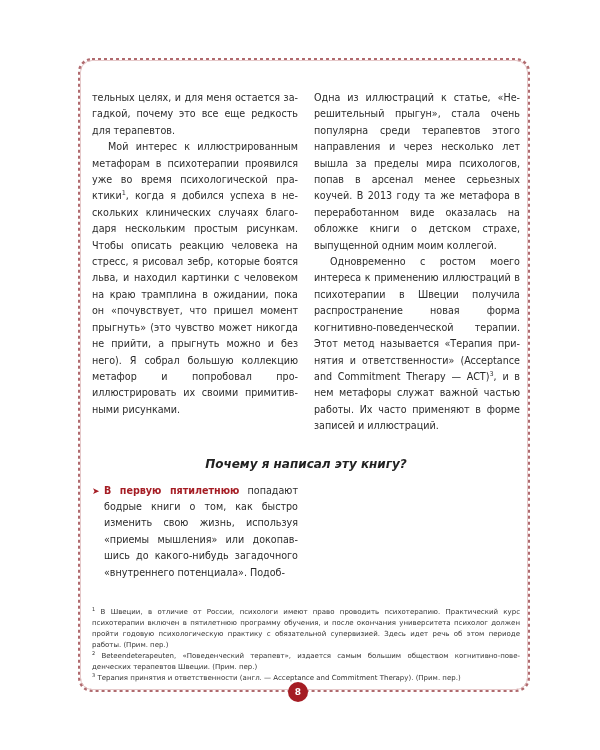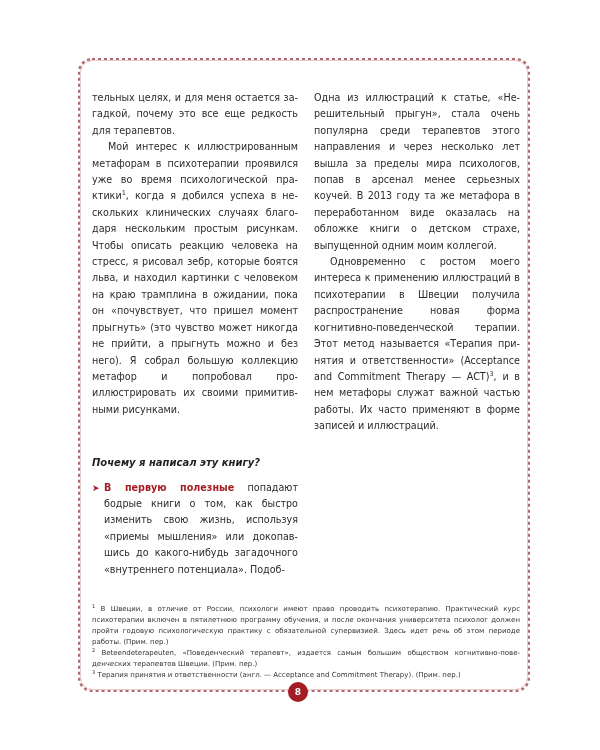--- a/index.html
+++ b/index.html
@@ -73,24 +73,24 @@
     .col p.indent {
       text-indent: 16px;
     }
     sup {
       font-size: 6.5px;
       line-height: 0;
       vertical-align: super;
     }
     .section-heading {
       margin: 22px 0 12px 0;
-      text-align: left;
+      text-align: center;
       font-weight: bold;
       font-style: italic;
-      font-size: 10px;
+      font-size: 12px;
       color: #222222;
     }
     .bullet-row {
       display: flex;
     }
     .bullet-arrow {
       color: #a51d24;
       font-weight: bold;
       font-size: 9px;
       width: 12px;
@@ -139,21 +139,21 @@
       <p class="indent"><span>Одновременно с ростом моего интереса к применению иллюстра­ций в психотерапии в Швеции полу­чила распространение новая форма когнитивно-поведенческой терапии. Этот метод называется «Терапия при­нятия и ответственности» (Acceptance and Commitment Therapy — ACT)</span><sup>3</sup><span>, и в нем метафоры служат важной частью работы. Их часто применя­ют в форме записей и иллюстра­ций.</span></p>
     </div>
   </div>
 
   <div class="section-heading">Почему я написал эту книгу?</div>
 
   <div class="cols">
     <div class="col">
       <div class="bullet-row">
         <span class="bullet-arrow">➤</span>
-        <p class="bullet-text" style="margin:0;"><span class="bold-red">В первую полезные</span><span> попадают бодрые книги о том, как быстро изменить свою жизнь, используя «приемы мышления» или докопав­шись до какого-нибудь загадочного «внутреннего потенциала». Подоб-</span></p>
+        <p class="bullet-text" style="margin:0;"><span class="bold-red">В первую пятилетнюю</span><span> попадают бодрые книги о том, как быстро изменить свою жизнь, используя «приемы мышления» или докопав­шись до какого-нибудь загадочного «внутреннего потенциала». Подоб-</span></p>
       </div>
     </div>
   </div>
 
   <div class="footnotes">
     <p><span class="fn-num">1</span> <span>В Швеции, в отличие от России, психологи имеют право проводить психотерапию. Практический курс психотерапии включен в пятилетнюю программу обучения, и после окончания университета психолог дол­жен пройти годовую психологическую практику с обязательной супервизией. Здесь идет речь об этом периоде работы. </span><span class="italic">(Прим. пер.)</span></p>
     <p><span class="fn-num">2</span> <span>Beteendeterapeuten, «Поведенческий терапевт», издается самым большим обществом когнитивно-пове­денческих терапевтов Швеции. </span><span class="italic">(Прим. пер.)</span></p>
     <p><span class="fn-num">3</span> <span>Терапия принятия и ответственности (англ. — Acceptance and Commitment Therapy). </span><span class="italic">(Прим. пер.)</span></p>
   </div>
 </div>

